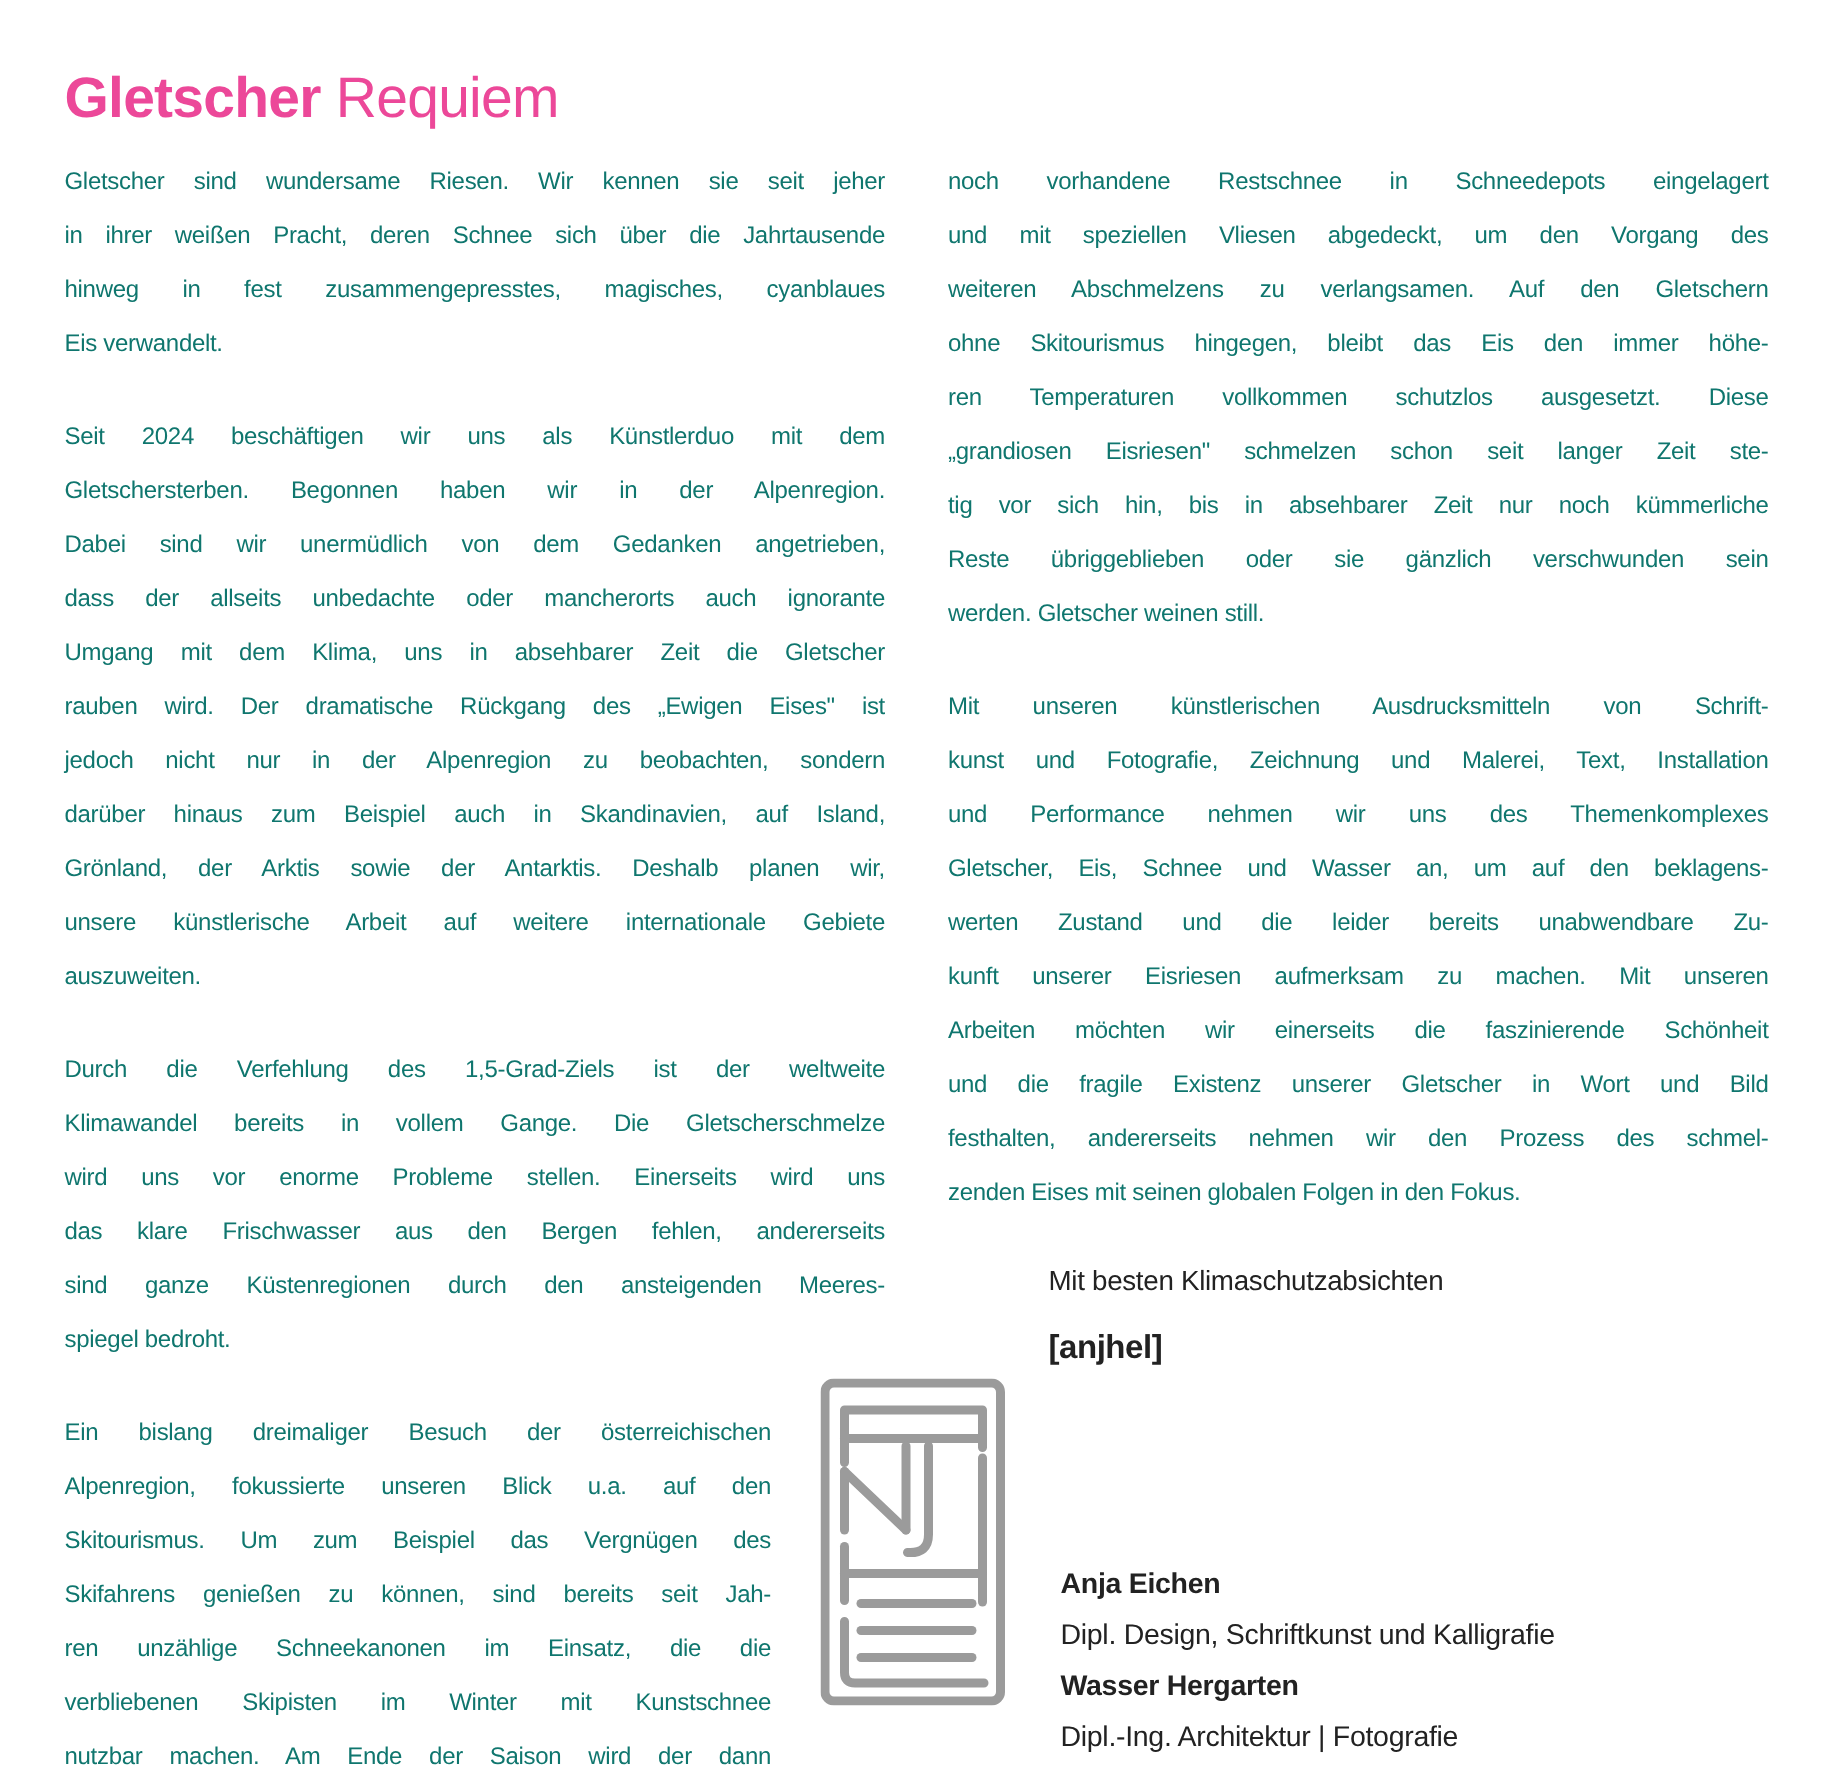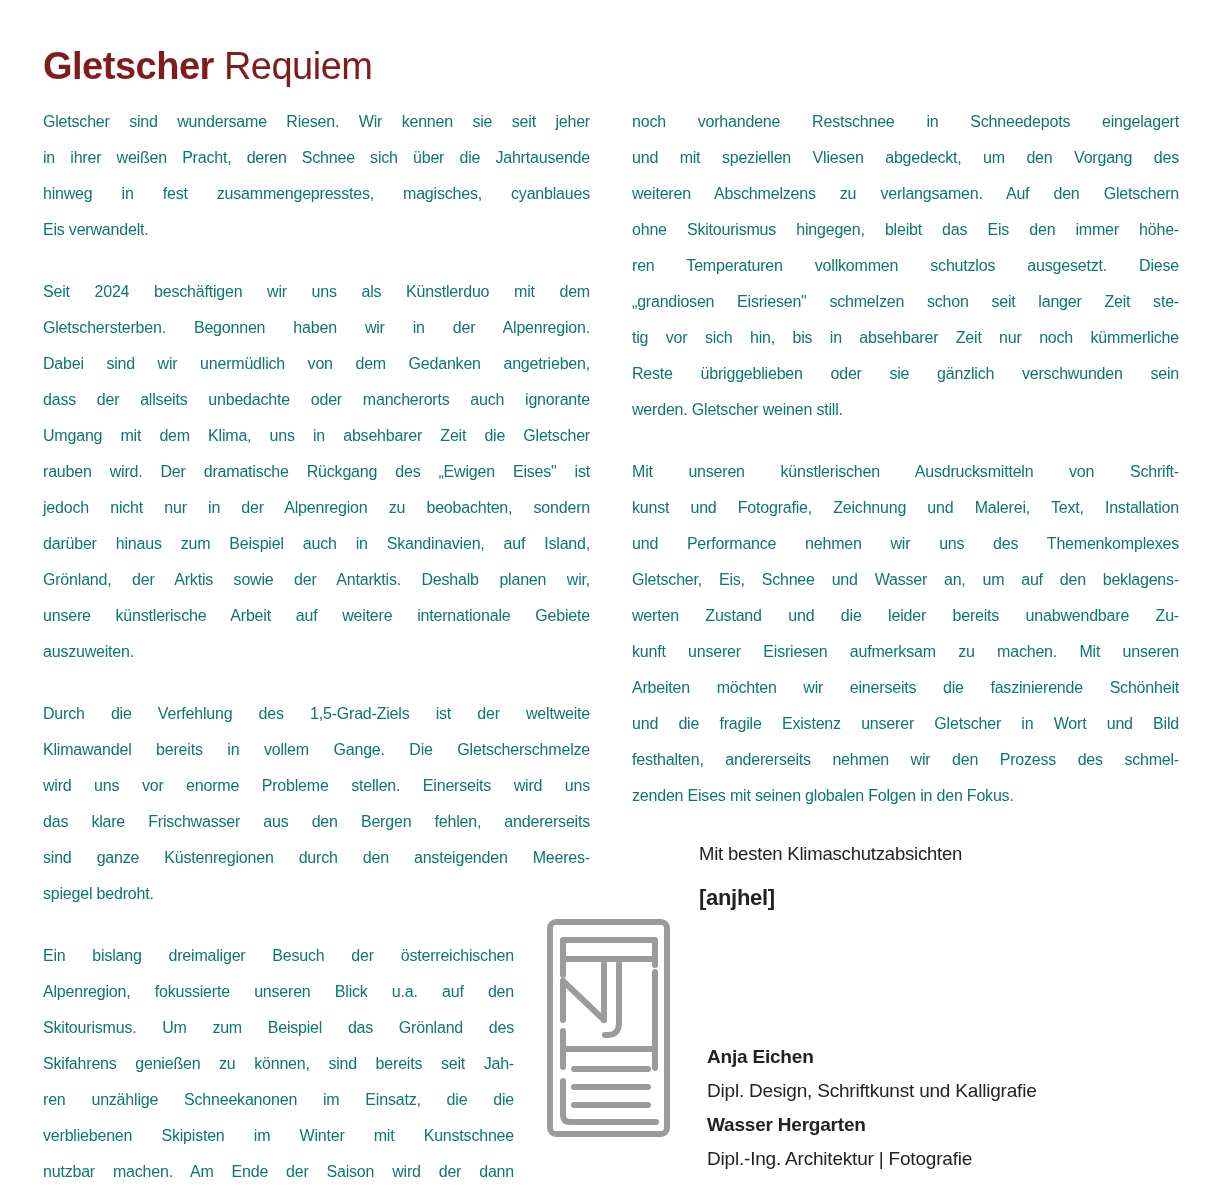--- a/index.html
+++ b/index.html
@@ -12,21 +12,21 @@
     position: relative;
     overflow: hidden;
   }
   .page-title {
     position: absolute;
     left: 43px;
     top: 22px;
     font-size: 38px;
     line-height: 1;
     letter-spacing: -0.5px;
-    color: #7f1d1d;
+    color: #ec4899;
     white-space: nowrap;
   }
   .page-title .t-main { font-weight: 700; }
   .page-title .t-sub  { font-weight: 400; }
 
   .columns {
     position: absolute;
     left: 43px;
     top: 90px;
     width: 1136px;
@@ -116,21 +116,21 @@
         <div class="line">Durch die Verfehlung des 1,5-Grad-Ziels ist der weltweite</div>
         <div class="line">Klimawandel bereits in vollem Gange. Die Gletscherschmelze</div>
         <div class="line">wird uns vor enorme Probleme stellen. Einerseits wird uns</div>
         <div class="line">das klare Frischwasser aus den Bergen fehlen, andererseits</div>
         <div class="line">sind ganze Küstenregionen durch den ansteigenden Meeres-</div>
         <div class="line last">spiegel bedroht.</div>
       </div>
       <div class="para narrow">
         <div class="line">Ein bislang dreimaliger Besuch der österreichischen</div>
         <div class="line">Alpenregion, fokussierte unseren Blick u.a. auf den</div>
-        <div class="line">Skitourismus. Um zum Beispiel das Grönland des</div>
+        <div class="line">Skitourismus. Um zum Beispiel das Vergnügen des</div>
         <div class="line">Skifahrens genießen zu können, sind bereits seit Jah-</div>
         <div class="line">ren unzählige Schneekanonen im Einsatz, die die</div>
         <div class="line">verbliebenen Skipisten im Winter mit Kunstschnee</div>
         <div class="line">nutzbar machen. Am Ende der Saison wird der dann</div>
       </div>
     </div>
   <div class="col" id="col-right">
 
   <div class="para">
         <div class="line">noch vorhandene Restschnee in Schneedepots eingelagert</div>

